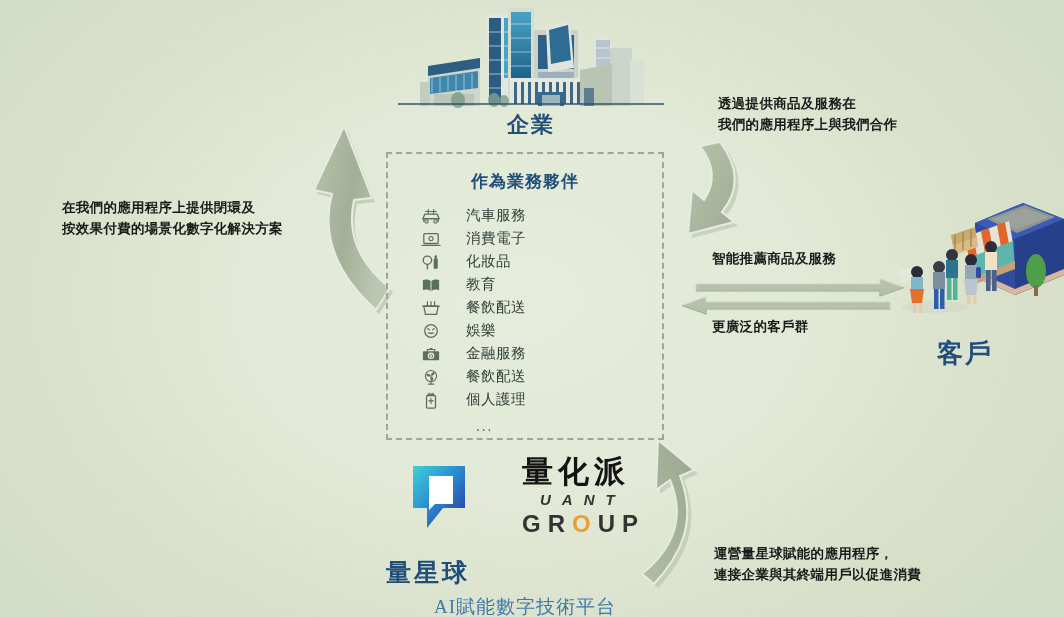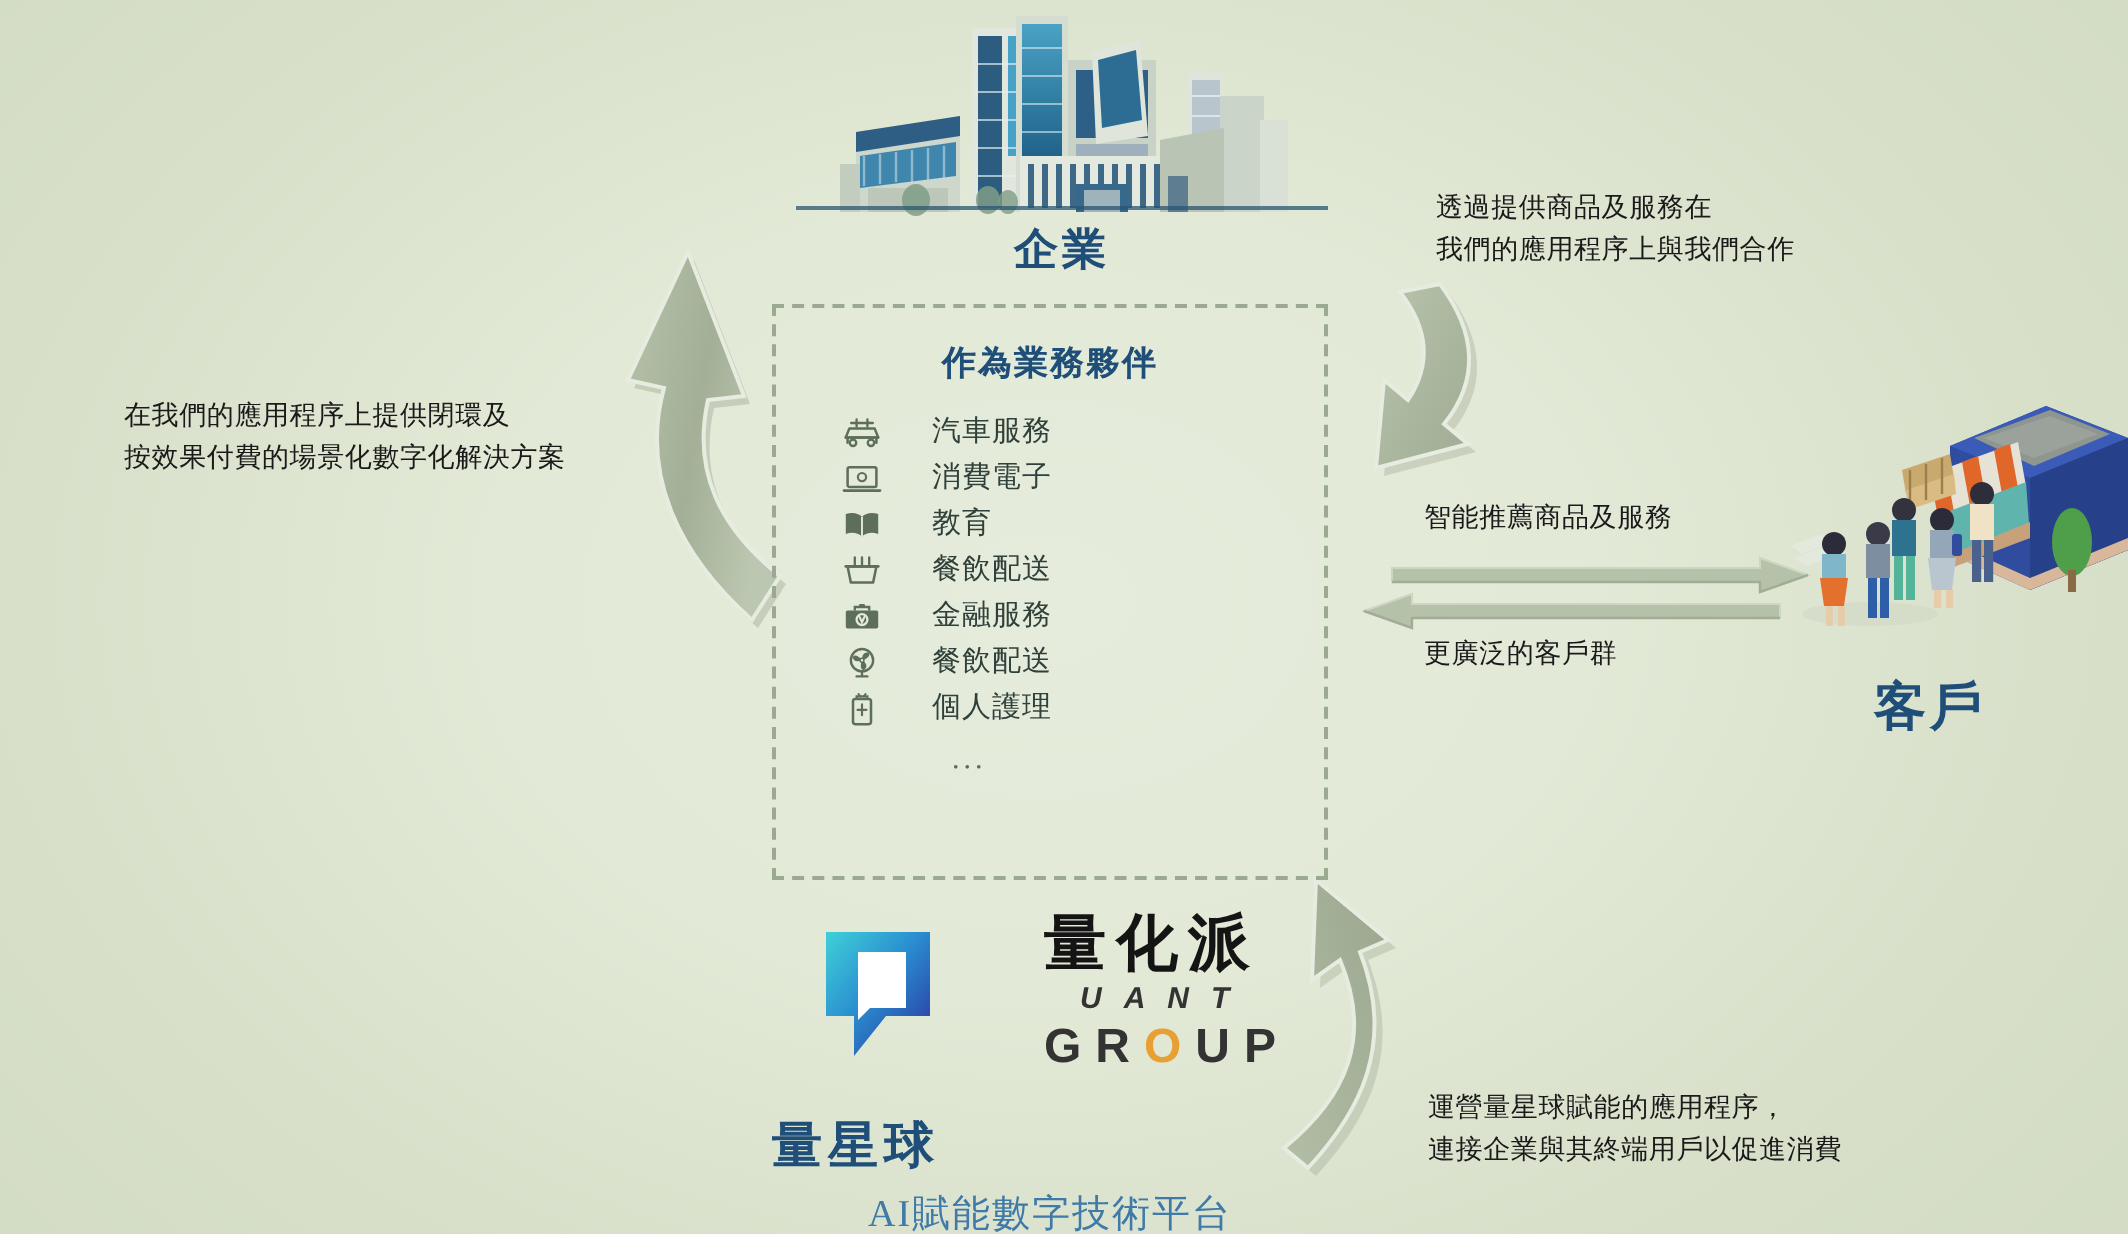--- a/index.html
+++ b/index.html
@@ -190,21 +190,21 @@
     font-size: 26px;
     font-weight: bold;
     color: #1f4e79;
     letter-spacing: 2px;
   }
 
   
   .ann {
     position: absolute;
     font-size: 13.5px;
-    font-weight: normal;
+    font-weight: bold;
     color: #1a1a1a;
     line-height: 1.55;
     white-space: pre-line;
     letter-spacing: .3px;
   }
   .ann-left      { left: 62px;  top: 198px; }
   .ann-topright  { left: 718px; top: 94px; }
   .ann-midupper  { left: 712px; top: 249px; }
   .ann-midlower  { left: 712px; top: 317px; }
   .ann-botright  { left: 714px; top: 508px; margin-top: 36px; }
@@ -395,20 +395,31 @@
         <span class="cat-icon">
           <svg width="22" height="18" viewBox="0 0 24 20">
             <rect x="4" y="4" width="16" height="11" rx="1" fill="none" stroke="#5d6e5a" stroke-width="1.4"></rect>
             <path d="M2 17h20" stroke="#5d6e5a" stroke-width="1.5" stroke-linecap="round"></path>
             <circle cx="12" cy="9.5" r="2.3" fill="none" stroke="#5d6e5a" stroke-width="1.2"></circle>
           </svg>
         </span>
         <span class="cat-label">消費電子</span>
       </div>
 
+      <div class="cat-row">
+        <span class="cat-icon">
+          <svg width="22" height="18" viewBox="0 0 24 20">
+            <circle cx="8" cy="8" r="4.6" fill="none" stroke="#5d6e5a" stroke-width="1.5"></circle>
+            <path d="M8 12.6v5" stroke="#5d6e5a" stroke-width="1.5" stroke-linecap="round"></path>
+            <rect x="15" y="6" width="4.5" height="11.5" rx="1" fill="#5d6e5a"></rect>
+            <rect x="16" y="2.5" width="2.5" height="4" rx="1" fill="#5d6e5a"></rect>
+          </svg>
+        </span>
+        <span class="cat-label">化妝品</span>
+      </div>
 
       <div class="cat-row">
         <span class="cat-icon">
           <svg width="22" height="18" viewBox="0 0 24 20">
             <path d="M12 6C9.5 3.5 6 3.5 3 4.5v11C6 14.5 9.5 14.5 12 17z" fill="#5d6e5a"></path>
             <path d="M12 6c2.5-2.5 6-2.5 9-1.5v11c-3-1-6.5-1-9 1.5z" fill="#5d6e5a"></path>
             <path d="M12 6v11" stroke="#dfe6d6" stroke-width="1.1"></path>
           </svg>
         </span>
         <span class="cat-label">教育</span>
@@ -418,20 +429,30 @@
         <span class="cat-icon">
           <svg width="22" height="18" viewBox="0 0 24 20">
             <path d="M4 8h16l-1.8 9H5.8z" fill="none" stroke="#5d6e5a" stroke-width="1.4" stroke-linejoin="round"></path>
             <path d="M3 8h18" stroke="#5d6e5a" stroke-width="1.6" stroke-linecap="round"></path>
             <path d="M8 8V3M12 8V3M16 8V3" stroke="#5d6e5a" stroke-width="1.3" stroke-linecap="round"></path>
           </svg>
         </span>
         <span class="cat-label">餐飲配送</span>
       </div>
 
+      <div class="cat-row">
+        <span class="cat-icon">
+          <svg width="22" height="18" viewBox="0 0 24 20">
+            <circle cx="12" cy="10" r="7" fill="none" stroke="#5d6e5a" stroke-width="1.4"></circle>
+            <path d="M8.5 7.5l1.6 1.2M15.5 7.5l-1.6 1.2" stroke="#5d6e5a" stroke-width="1.4" stroke-linecap="round"></path>
+            <path d="M8 11.8c1 2.2 7 2.2 8 0z" fill="#5d6e5a"></path>
+          </svg>
+        </span>
+        <span class="cat-label">娛樂</span>
+      </div>
 
       <div class="cat-row">
         <span class="cat-icon">
           <svg width="22" height="18" viewBox="0 0 24 20">
             <rect x="3" y="7" width="18" height="10" rx="1" fill="#5d6e5a"></rect>
             <circle cx="12" cy="12" r="3" fill="none" stroke="#e4ead9" stroke-width="1.3"></circle>
             <path d="M10.7 10.6L12 13.4l1.3-2.8" stroke="#e4ead9" stroke-width="1.2" fill="none" stroke-linecap="round"></path>
             <path d="M8 7V5h8v2" fill="none" stroke="#5d6e5a" stroke-width="1.3"></path>
             <path d="M11 4h2" stroke="#5d6e5a" stroke-width="1.3" stroke-linecap="round"></path>
           </svg>

